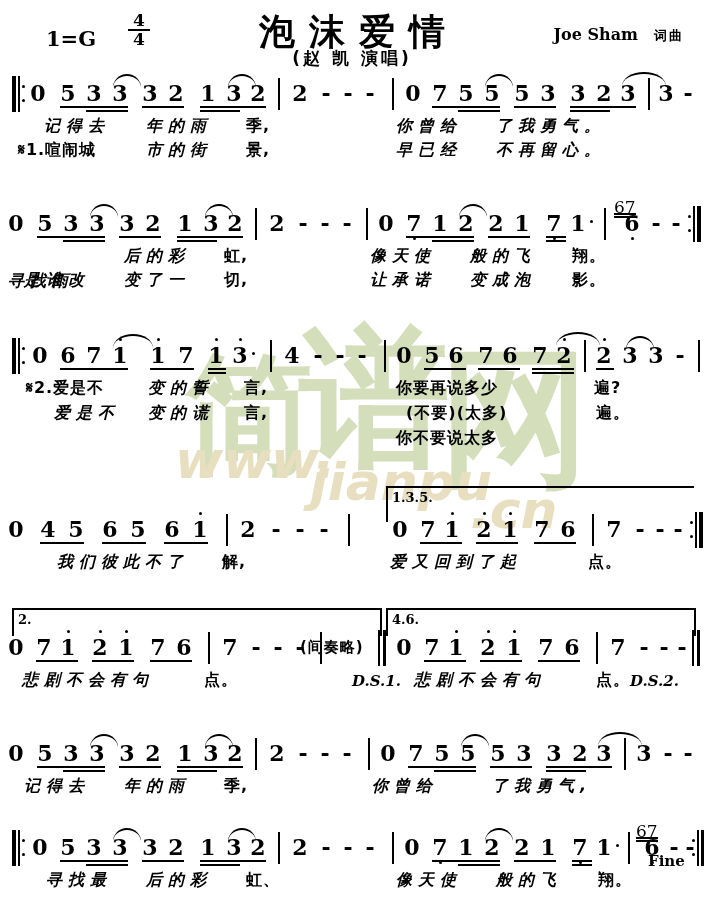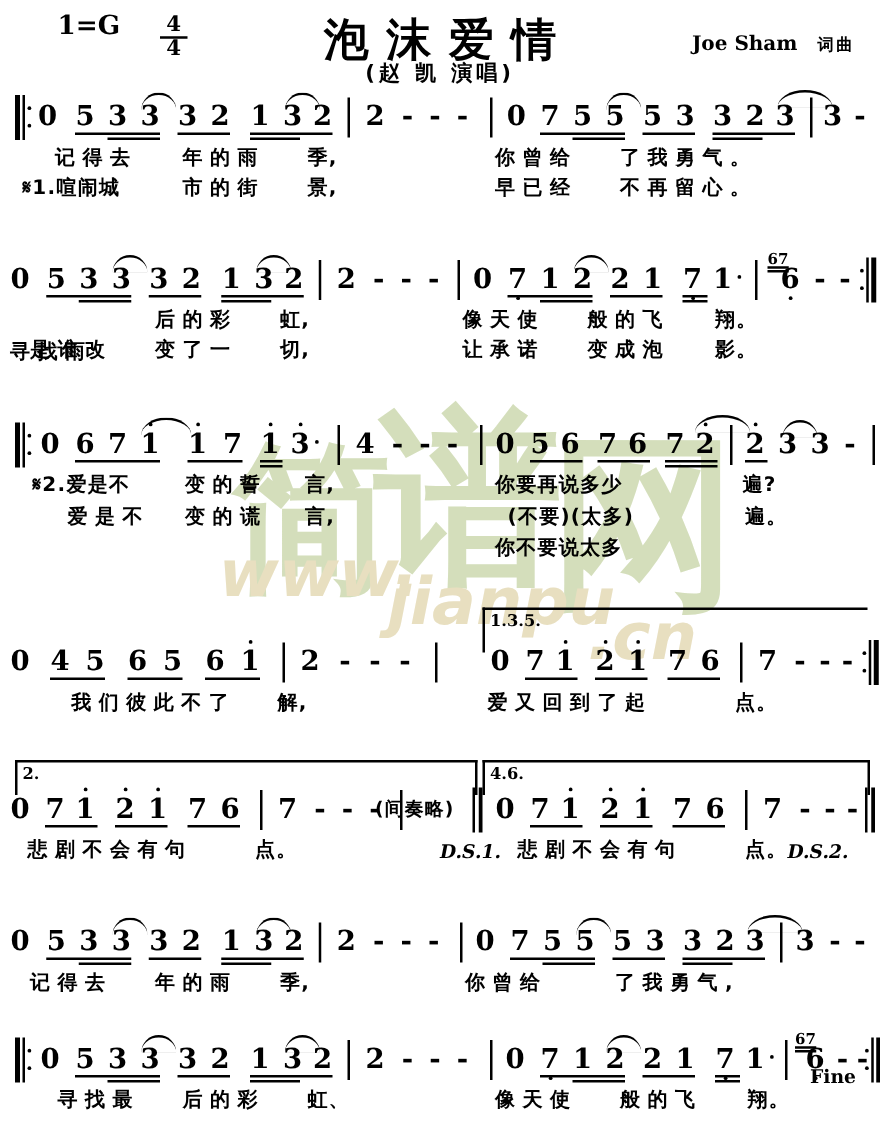--- a/index.html
+++ b/index.html
@@ -32,21 +32,21 @@
     font-weight:bold;
     font-style:italic;
     color:#e8dfc0;
     white-space:nowrap;
   }
 
   
   #sheet{position:relative;z-index:2;width:704px;height:907px;}
 
   .key-sig{
-    position:absolute;left:46px;top:7px;
+    position:absolute;left:46px;top:26px;
     font-size:21px;font-weight:bold;
     font-family:"DejaVu Serif","Liberation Serif",serif;
   }
   .meter{
     position:absolute;left:128px;top:13px;
     width:22px;text-align:center;
     font-family:"DejaVu Serif","Liberation Serif",serif;
     font-weight:bold;font-size:17px;line-height:15px;
   }
   .meter .num{display:block;}
@@ -78,21 +78,21 @@
   
   .stave{position:absolute;left:0;width:704px;}
 
   .noterow{position:relative;height:40px;}
   .lyrrow{position:relative;height:23px;}
   .lyr{
     position:absolute;white-space:nowrap;
     font-size:16px;font-weight:bold;letter-spacing:1px;
     font-family:"DejaVu Sans","Liberation Sans",sans-serif;
   }
-  .lyr.sp3{letter-spacing:6px;}
+  .lyr.sp3{letter-spacing:6px;font-style:italic;}
 
   
   .n{
     position:absolute;top:6px;
     font-family:"DejaVu Serif","Liberation Serif",serif;
     font-size:22px;font-weight:bold;line-height:22px;
     text-align:center;width:16px;margin-left:-8px;
   }
   .n.dash{font-size:22px;font-weight:bold;}
   .dot-hi{position:absolute;top:-6px;left:50%;margin-left:-1.5px;
@@ -124,21 +124,21 @@
 
   .dblbar{position:absolute;top:0px;width:8px;height:36px;}
   .dblbar .a{position:absolute;left:0;top:0;width:2px;height:36px;background:#000;}
   .dblbar .b{position:absolute;left:5px;top:0;width:3px;height:36px;background:#000;}
 
   
   .slur{position:absolute;border-top:2px solid #000;border-radius:50%/100% 100% 0 0;height:12px;}
 
   
   .grace{position:absolute;font-family:"DejaVu Serif","Liberation Serif",serif;
-         font-size:12px;font-weight:bold;line-height:10px;white-space:nowrap;}
+         font-size:17px;font-weight:normal;line-height:10px;white-space:nowrap;}
   .grace .gl{display:block;height:1.5px;background:#000;margin-top:1px;}
   .grace .gl2{display:block;height:1.5px;background:#000;margin-top:1.5px;}
 
   
   .volta{position:absolute;border-top:2px solid #000;border-left:2px solid #000;}
   .volta.rt{border-right:2px solid #000;}
   .volta .vlab{
     position:absolute;left:4px;top:2px;
     font-family:"DejaVu Serif","Liberation Serif",serif;
     font-size:13px;font-weight:bold;white-space:nowrap;

